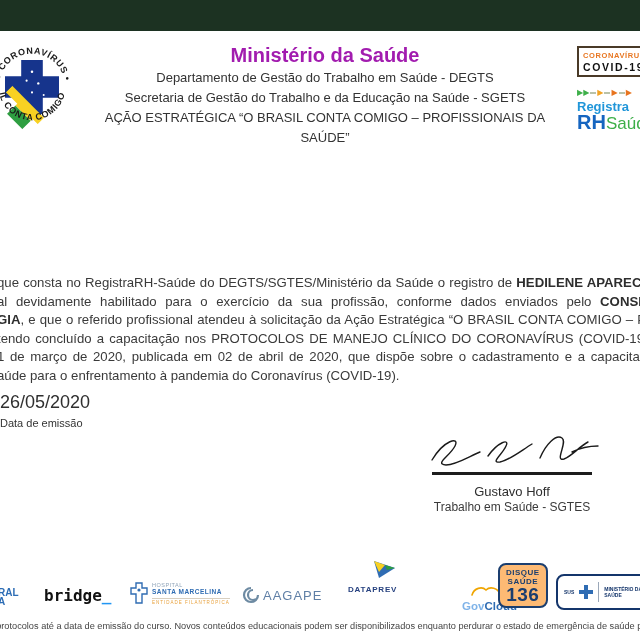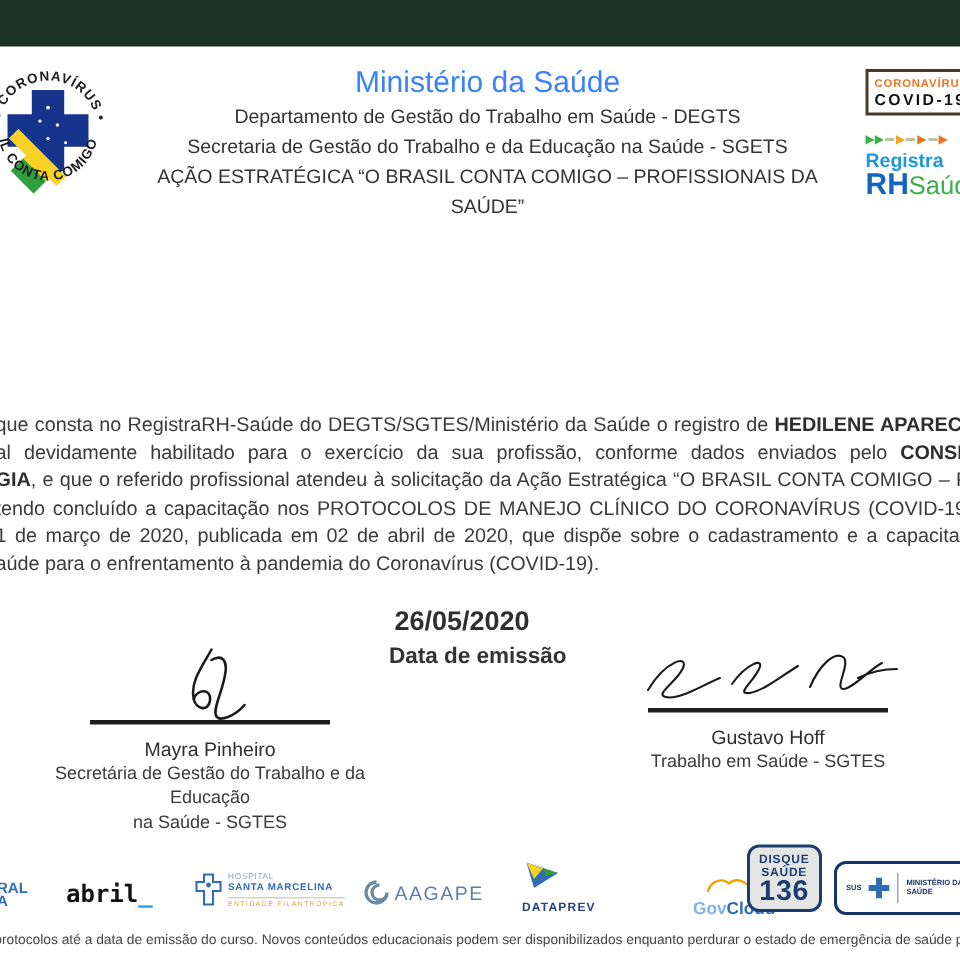--- a/index.html
+++ b/index.html
@@ -3,21 +3,21 @@
 <meta charset="utf-8">
 <style>
   html,body{margin:0;padding:0;background:#ffffff;}
   #page{position:relative;width:640px;height:640px;overflow:hidden;background:#fff;
         font-family:"Liberation Sans",sans-serif;color:#333;}
   .topbar{position:absolute;left:0;top:0;width:640px;height:31px;background:#1c3222;}
 
   
   .logo-svg{position:absolute;left:-13px;top:42px;}
   .header-text{position:absolute;left:80px;top:42px;width:490px;text-align:center;}
-  .ministry{font-size:20px;color:#3b82f6;line-height:26px;}
+  .ministry{font-size:20px;color:#a21caf;line-height:26px;font-weight:bold;}
   .hline{font-size:13px;color:#333;line-height:20px;}
 
   .covid-badge{position:absolute;left:577px;top:46px;width:86px;border:2px solid #4a3a28;
                background:#fff;padding:3px 4px 2px 4px;box-sizing:border-box;text-align:left;}
   .cb1{font-size:7.5px;font-weight:bold;color:#e87722;letter-spacing:.6px;}
   .cb2{font-size:10.5px;font-weight:bold;color:#111;letter-spacing:1.6px;margin-top:1px;}
 
   .registra{position:absolute;left:577px;top:88px;width:100px;}
   .arrows{display:flex;align-items:center;height:10px;}
   .arr{font-size:8px;line-height:8px;}
@@ -31,23 +31,23 @@
   .title{position:absolute;left:0;top:186px;width:640px;text-align:center;
          font-size:44px;font-weight:bold;letter-spacing:1.5px;color:#27492c;}
 
   
   .body-text{position:absolute;left:0;top:274px;width:660px;}
   .bline{white-space:nowrap;font-size:13.2px;color:#3a3a3a;line-height:18.5px;margin-left:-3px;}
   .bline b{font-weight:bold;color:#2e2e2e;}
   .bl1{word-spacing:0.5px;} .bl2{word-spacing:5px;} .bl3{word-spacing:0.5px;}
   .bl4{word-spacing:1.5px;} .bl5{word-spacing:2px;} .bl6{word-spacing:0;}
 
-  .emission{position:absolute;left:0;top:404px;width:616px;text-align:center;font-weight:bold;}
+  .emission{position:absolute;left:0;top:392px;width:616px;}
   .edate{font-size:18px;color:#2f2f2f;}
-  .elabel{font-size:15px;color:#333;margin-top:4px;padding-left:21px;}
+  .elabel{font-size:11px;color:#333;margin-top:4px;}
 
   .sig{position:absolute;width:240px;text-align:center;}
   .sig-left{left:20px;top:432px;}
   .sig-right{left:392px;top:432px;}
   .scribble{display:block;margin:0 auto;}
   .sigline{height:2.5px;background:#1d1d1d;margin:0 auto;width:160px;}
   .signame{font-size:13px;color:#2e2e2e;margin-top:9px;line-height:15px;}
   .sigrole{font-size:12px;color:#3a3a3a;line-height:16.5px;}
 
   
@@ -58,27 +58,27 @@
           font-weight:bold;font-size:16px;color:#111;}
   .bridge .us{color:#2196f3;}
   .santa{position:absolute;left:130px;top:22px;display:flex;gap:4px;align-items:flex-start;}
   .santa-txt{text-align:left;}
   .st1{font-size:5.5px;color:#8fa3b8;letter-spacing:.5px;}
   .st2{font-size:6.5px;font-weight:bold;color:#2f6cb3;letter-spacing:.5px;line-height:8px;}
   .st3{font-size:4.5px;color:#e8a13d;letter-spacing:1px;border-top:1px solid #d8cfc0;
        margin-top:2px;padding-top:1px;}
   .aagape{position:absolute;left:242px;top:26px;display:flex;align-items:center;gap:3px;}
   .aagape-txt{font-size:13px;color:#5f7fa6;letter-spacing:1px;}
-  .dataprev{position:absolute;left:348px;top:14px;text-align:left;}
+  .dataprev{position:absolute;left:348px;top:0;text-align:right;}
   .dp-txt{font-size:8px;font-weight:bold;color:#26417f;letter-spacing:.8px;margin-top:1px;}
   .govcloud{position:absolute;left:436px;top:22px;text-align:left;margin-left:26px;}
   .gc-txt{font-size:11.5px;font-weight:bold;}
   .gc-gov{color:#7fb3e8;} .gc-cloud{color:#2f6cb3;}
   .disque{position:absolute;left:498px;top:3px;border:2.5px solid #1b3e6f;border-radius:8px;
-          background:#e5e5e5;padding:3px 6px 2px 6px;text-align:center;color:#1b3e6f;}
+          background:#fdba74;padding:3px 6px 2px 6px;text-align:center;color:#1b3e6f;}
   .dq1{font-size:8px;font-weight:bold;letter-spacing:.5px;line-height:9px;}
   .dq-num{font-size:19px;font-weight:bold;line-height:18px;letter-spacing:.5px;}
   .susbox{position:absolute;left:556px;top:14px;width:100px;height:36px;border:2px solid #14356b;
           border-radius:8px;background:#fff;display:flex;align-items:center;gap:5px;
           padding:0 6px;box-sizing:border-box;}
   .sus-lbl{font-size:5px;font-weight:bold;color:#14356b;}
   .sus-div{width:1px;height:20px;background:#9aa7b8;}
   .sus-min{font-size:5px;font-weight:bold;color:#14356b;line-height:6.5px;text-align:left;}
 
   .footnote{position:absolute;top:621px;left:50%;transform:translateX(-50%);
@@ -157,51 +157,41 @@
     <div class="bline bl4"><span>tendo concluído a capacitação nos PROTOCOLOS DE MANEJO CLÍNICO DO CORONAVÍRUS (COVID-19), em atenção a P</span></div>
     <div class="bline bl5"><span>1 de março de 2020, publicada em 02 de abril de 2020, que dispõe sobre o cadastramento e a capacitação de profiss</span></div>
     <div class="bline bl6"><span>aúde para o enfrentamento à pandemia do Coronavírus (COVID-19).</span></div>
   </div>
 
   <div class="emission">
     <div class="edate">26/05/2020</div>
     <div class="elabel">Data de emissão</div>
   </div>
 
-  <div class="sig sig-left">
-    <svg class="scribble" width="130" height="48" viewBox="0 0 130 48">
-      <path d="M66,1 C60,12 52,22 54,33 C55,41 64,43 65,35 C66,27 57,27 54,34
-               M66,8 C73,4 77,8 75,18 C73,30 67,40 69,45 C71,50 82,45 88,38" fill="none" stroke="#1a1a1a" stroke-width="1.7" stroke-linecap="round"></path>
-    </svg>
-    <div class="sigline"></div>
-    <div class="signame">Mayra Pinheiro</div>
-    <div class="sigrole">Secretária de Gestão do Trabalho e da Educação</div>
-    <div class="sigrole">na Saúde - SGTES</div>
-  </div>
 
   <div class="sig sig-right">
     <svg class="scribble" width="180" height="40" viewBox="0 0 180 40">
       <path d="M10,28 C22,8 38,4 33,14 C28,24 12,32 24,33 C34,33 48,24 58,20
                M66,24 C76,10 88,6 84,14 C80,23 68,31 78,30 C88,28 100,18 110,12
                M118,26 C124,12 134,2 140,6 C146,10 132,30 142,27 C150,24 158,14 166,10
                M150,20 C158,16 168,14 176,14" fill="none" stroke="#1a1a1a" stroke-width="1.4" stroke-linecap="round"></path>
     </svg>
     <div class="sigline"></div>
     <div class="signame">Gustavo Hoff</div>
     <div class="sigrole">Trabalho em Saúde - SGTES</div>
   </div>
 
   <div class="logos">
 
     <div class="cutlogo">
       <div>RAL</div>
       <div>A</div>
     </div>
 
-    <div class="bridge"><span>abril</span><span class="us">_</span></div>
+    <div class="bridge"><span>bridge</span><span class="us">_</span></div>
 
     <div class="santa">
       <svg width="18" height="22" viewBox="0 0 18 22">
         <path d="M6,1 h6 v5 h5 v6 h-5 v9 h-6 v-9 h-5 v-6 h5 z" fill="none" stroke="#2f6cb3" stroke-width="1.4"></path>
         <circle cx="9" cy="8" r="1.6" fill="#2f6cb3"></circle>
       </svg>
       <div class="santa-txt">
         <div class="st1">HOSPITAL</div>
         <div class="st2">SANTA MARCELINA</div>
         <div class="st3">ENTIDADE FILANTRÓPICA</div>

